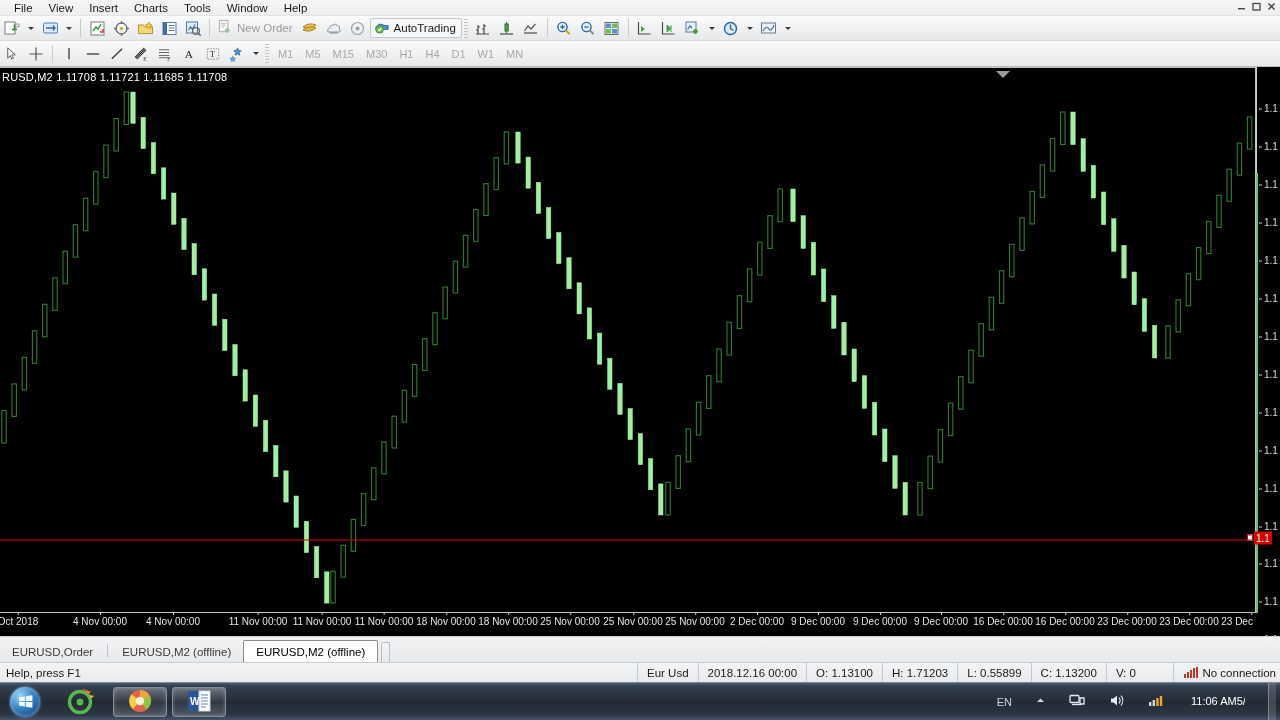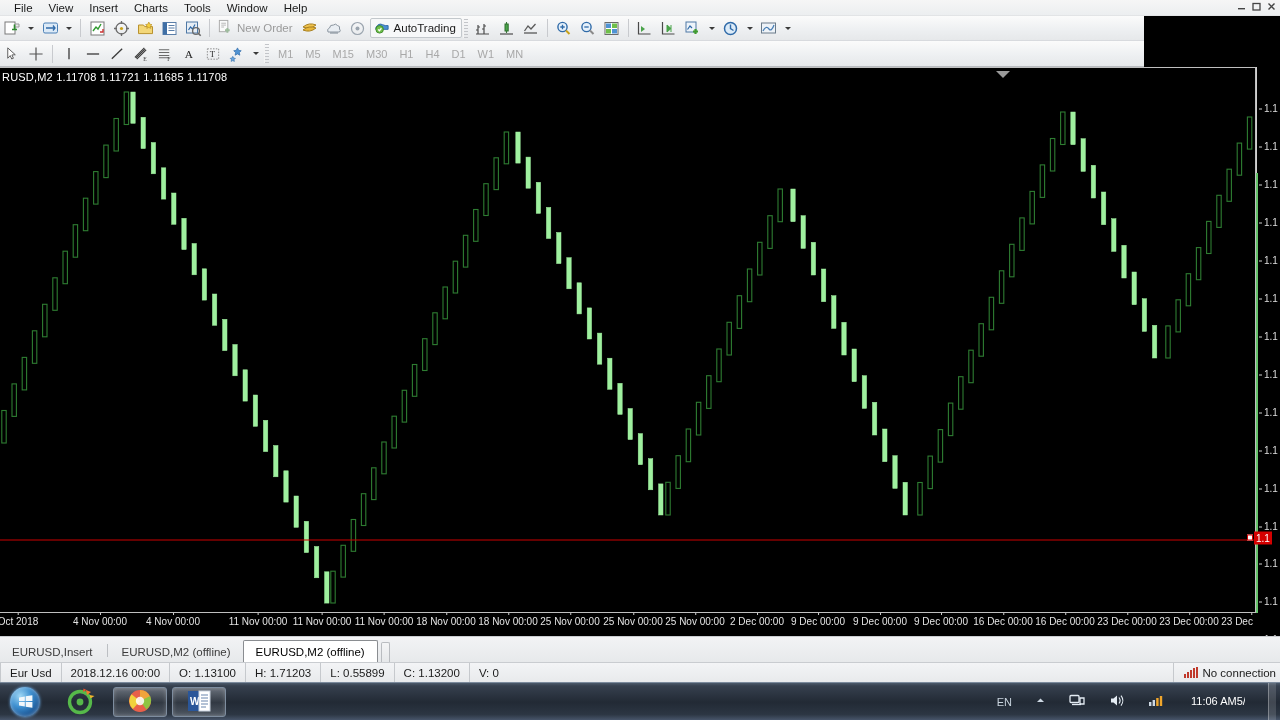--- a/index.html
+++ b/index.html
@@ -31,21 +31,21 @@
     position: absolute; right: 2px; top: 1px;
     display: flex; gap: 2px; align-items: center;
   }
   .win-ctrl span {
     width: 13px; height: 13px; line-height: 13px; text-align: center;
     font-size: 9px; color: #333;
   }
 
   
   .toolbar {
-    position: absolute; left: 0; width: 1144px;
+    position: absolute; left: 0; width: 1280px;
     background: linear-gradient(to bottom, #fbfbfb 0%, #eef0f2 55%, #e6e8ea 100%);
     display: flex; align-items: center;
     border-bottom: 1px solid #d8dade;
   }
   .toolbar.row1 { top: 16px; height: 25px; }
   .toolbar.row2 { top: 41px; height: 26px; border-bottom: 1px solid #b9bcc0; }
   .tb {
     width: 22px; height: 21px;
     display: flex; align-items: center; justify-content: center;
     margin: 0 1px; border-radius: 2px; position: relative;
@@ -714,28 +714,29 @@
           <div class="dtick" style="left: 1003px;">16 Dec 00:00<span class="dmark"></span></div>
           <div class="dtick" style="left: 1065px;">16 Dec 00:00<span class="dmark"></span></div>
           <div class="dtick" style="left: 1127px;">23 Dec 00:00<span class="dmark"></span></div>
           <div class="dtick" style="left: 1189px;">23 Dec 00:00<span class="dmark"></span></div>
           <div class="dtick" style="left: 1251px;">23 Dec 00:00<span class="dmark"></span></div>
         </div>
     </div>
   </div>
 
   <div class="tabbar">
-    <div class="tab">EURUSD,Insert</div>
+    <div class="tab">EURUSD,Order</div>
     <div class="tabsep"></div>
     <div class="tab">EURUSD,M2 (offline)</div>
     <div class="tab active">EURUSD,M2 (offline)</div>
     <div class="tab-stub"></div>
   </div>
 
   <div class="statusbar">
+    <div class="sb-help">Help, press F1</div>
     <div class="sb-cell">Eur Usd</div>
     <div class="sb-cell">2018.12.16 00:00</div>
     <div class="sb-cell">O: 1.13100</div>
     <div class="sb-cell">H: 1.71203</div>
     <div class="sb-cell">L: 0.55899</div>
     <div class="sb-cell">C: 1.13200</div>
     <div class="sb-cell">V: 0</div>
     <div class="sb-conn">
       <span class="bars">
         <i style="height:4px"></i>

